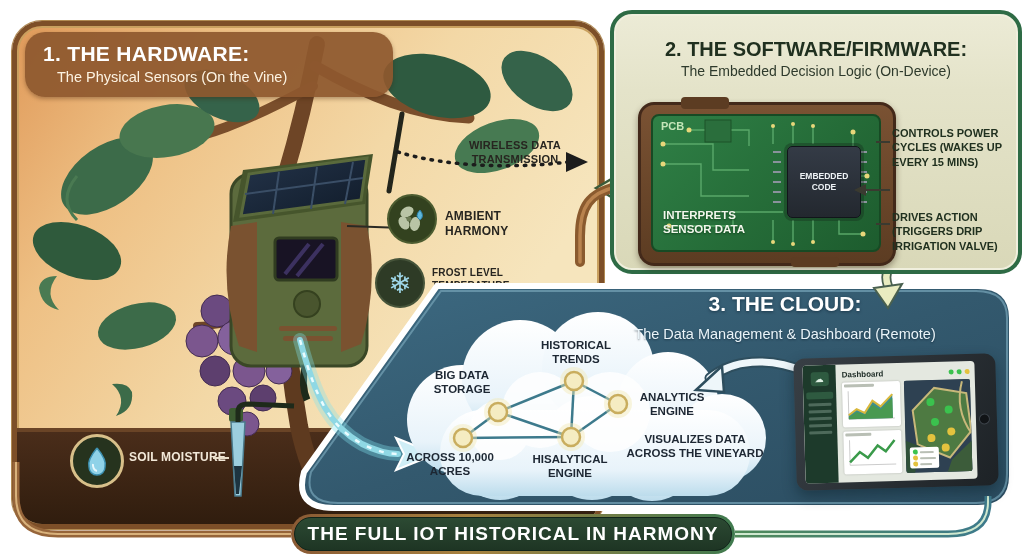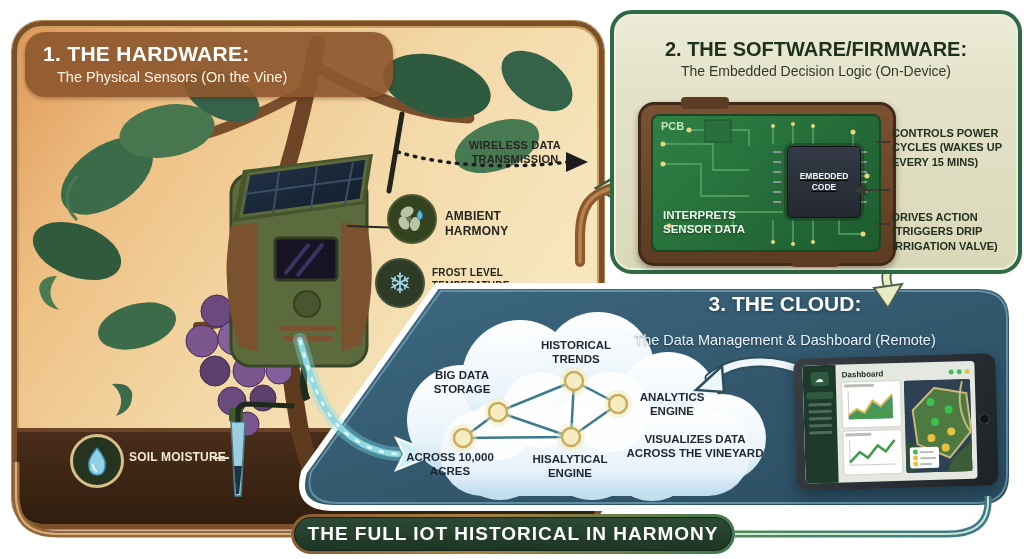--- a/index.html
+++ b/index.html
@@ -26,28 +26,28 @@
     background:linear-gradient(#ecebD6 0%,#e4e3c9 30%,#d9d8b8 100%);}
   .p2-title{font-size:20px;font-weight:bold;color:#20301f;text-align:center;margin-top:24px;}
   .p2-sub{font-size:14px;color:#2e3a2c;text-align:center;margin-top:2px;}
   .pcb-case{left:24px;top:88px;width:252px;height:158px;border-radius:16px;
     background:linear-gradient(#7a5233,#5c3c22);border:3px solid #43291a;box-shadow:0 3px 6px rgba(40,25,10,.4);}
   .pcb-board{left:10px;top:9px;width:226px;height:134px;border-radius:8px;
     background:linear-gradient(135deg,#2f8046 0%,#256c38 55%,#1d5c2e 100%);border:2px solid #174a24;overflow:hidden;}
   .pcb-tag{font-size:11px;font-weight:bold;color:#c4e6b8;left:8px;top:4px;}
   .chip{left:134px;top:30px;width:72px;height:70px;background:linear-gradient(#343b46,#23282f);
     border-radius:5px;border:1px solid #11151a;display:flex;align-items:center;justify-content:center;
-    box-shadow:0 0 0 3px rgba(20,40,25,.35);text-decoration:underline;}
+    box-shadow:0 0 0 3px rgba(20,40,25,.35);}
   .chip-label{font-size:8.5px;font-weight:bold;color:#eef2f5;text-align:center;line-height:1.3;width:58px;}
   .interprets{font-size:11.5px;font-weight:bold;color:#f2f7ec;left:10px;top:92px;width:110px;
     line-height:1.25;text-shadow:0 1px 2px rgba(0,40,10,.6);}
   .side-label{left:278px;width:122px;font-size:11px;font-weight:bold;color:#20301f;line-height:1.3;}
   
   .p3-title{font-size:21px;font-weight:bold;color:#fff;text-align:center;text-shadow:0 1px 3px rgba(0,20,35,.5);}
-  .p3-sub{font-size:14.5px;color:#eaf4f9;text-align:center;margin-top:16px;text-shadow:0 1px 2px rgba(0,20,35,.5);}
+  .p3-sub{font-size:14.5px;color:#eaf4f9;text-align:center;margin-top:10px;text-shadow:0 1px 2px rgba(0,20,35,.5);}
   .cloud-label{font-size:11.5px;font-weight:bold;color:#1d2733;line-height:1.25;text-align:center;}
   
   .tablet{left:795px;top:356px;width:202px;height:132px;border-radius:11px;
     background:linear-gradient(120deg,#383f45,#1d2226);box-shadow:0 6px 14px rgba(10,30,40,.45);
     transform:rotate(-1.6deg);}
   .tab-screen{left:9px;top:7px;width:172px;height:118px;border-radius:4px;background:#e4e8e0;overflow:hidden;display:flex;}
   .tab-cam{right:7px;top:60px;width:9px;height:9px;border-radius:50%;background:#111417;border:1.5px solid #3c434a;}
   .tab-side{width:33px;height:100%;background:#1d3a2b;flex:none;padding-top:3px;}
   .tab-main{flex:1;padding:4px 5px 4px 6px;}
   .tab-head{display:flex;align-items:center;height:12px;}

